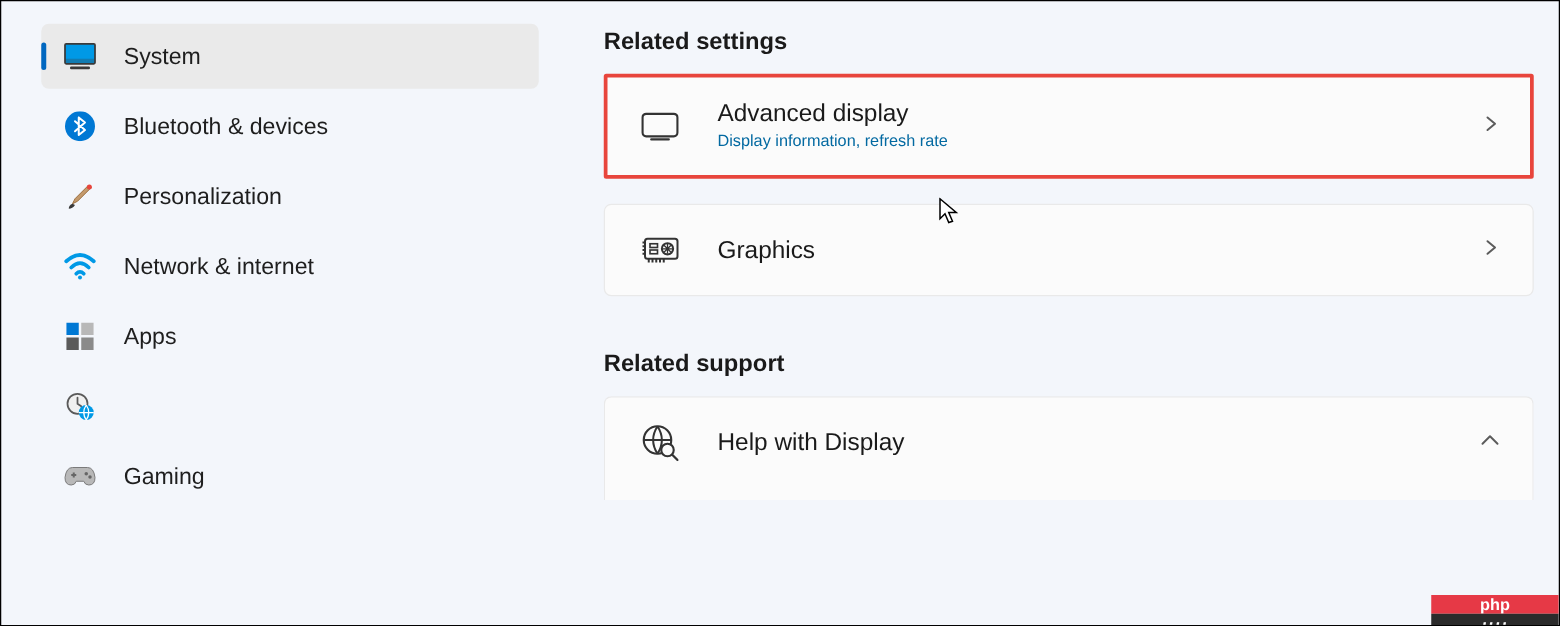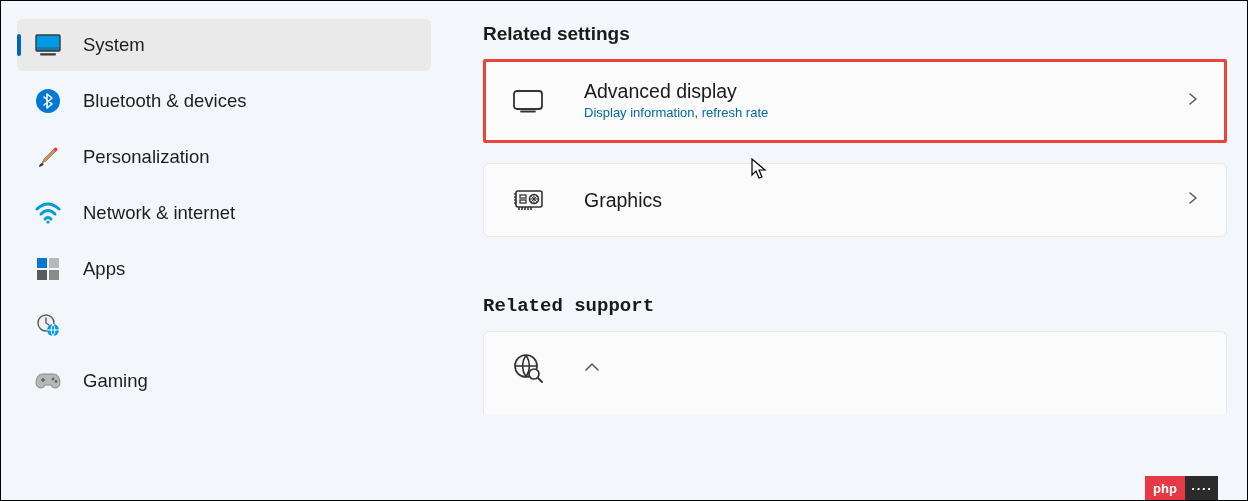--- a/index.html
+++ b/index.html
@@ -8,21 +8,21 @@
       background: #f3f6fb;
       width: 1248px;
       height: 501px;
       overflow: hidden;
       border: 1px solid #000;
       display: flex;
       color: #1a1a1a;
     }
     .sidebar {
       width: 438px;
-      padding: 18px 8px 0 16px;
+      padding: 18px 8px 0 32px;
       display: flex;
       flex-direction: column;
       gap: 4px;
     }
     .sidebar-item {
       display: flex;
       align-items: center;
       gap: 22px;
       height: 52px;
       padding: 0 18px;
@@ -64,21 +64,21 @@
       margin-bottom: 14px;
       color: #1a1a1a;
     }
     .card {
       background: #fbfbfb;
       border: 1px solid #e9e9e9;
       border-radius: 6px;
       padding: 20px 26px 20px 28px;
       display: flex;
       align-items: center;
-      gap: 40px;
+      gap: 30px;
       margin-bottom: 6px;
       cursor: pointer;
     }
     .card.highlight {
       border: 3px solid #e8453c;
       border-radius: 2px;
       background: #fbfbfb;
       padding: 18px 24px 18px 26px;
     }
     .card .card-icon {
@@ -98,31 +98,32 @@
     }
     .card .card-sub {
       font-size: 13px;
       color: #0369a1;
       line-height: 1.3;
       margin-top: 2px;
     }
     .card .chev {
       color: #5c5c5c;
     }
-    .section-title.second { margin-top: 58px; font-family: Liberation Mono, monospace; }
+    .section-title.second { margin-top: 44px; }
     .watermark {
       position: absolute;
       right: 0;
       bottom: 0;
       width: 102px;
       height: 24px;
       display: flex;
       align-items: stretch;
       font-size: 13px;
       font-weight: 600;
+      flex-direction: column;
     }
     .watermark .left {
       background: #e63946;
       color: #fff;
       display: flex;
       align-items: center;
       justify-content: center;
       padding: 0 8px;
     }
     .watermark .right {
@@ -281,20 +282,23 @@
 
   <div class="card" style="border-bottom:none; border-bottom-left-radius:0; border-bottom-right-radius:0; padding-bottom:30px;">
     <span class="card-icon">
       <svg width="30" height="30" viewBox="0 0 30 30" fill="none">
         <circle cx="13" cy="13" r="11" stroke="#333" stroke-width="1.7"></circle>
         <path d="M2 13 L24 13 M13 2 Q6 13 13 24 M13 2 Q20 13 13 24" stroke="#333" stroke-width="1.6" fill="none"></path>
         <circle cx="21" cy="21" r="5" fill="#fbfbfb" stroke="#333" stroke-width="1.7"></circle>
         <line x1="25" y1="25" x2="29" y2="29" stroke="#333" stroke-width="1.8" stroke-linecap="round"></line>
       </svg>
     </span>
+    <div class="card-body">
+      <div class="card-title">Help with Display</div>
+    </div>
     <span class="chev">
       <svg width="16" height="12" viewBox="0 0 16 12">
           <path d="M2 9 L8 3 L14 9" stroke="#5c5c5c" stroke-width="1.6" fill="none" stroke-linecap="round" stroke-linejoin="round"></path>
         </svg>
     </span>
   </div>
 
   <div class="watermark">
     <span class="left">php</span>
     <span class="right">····</span>

